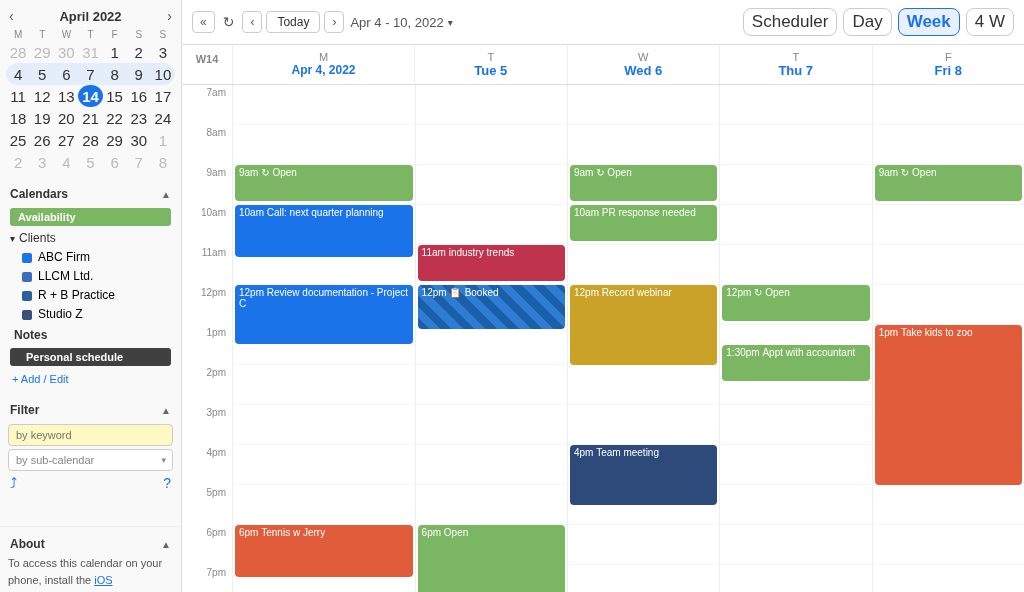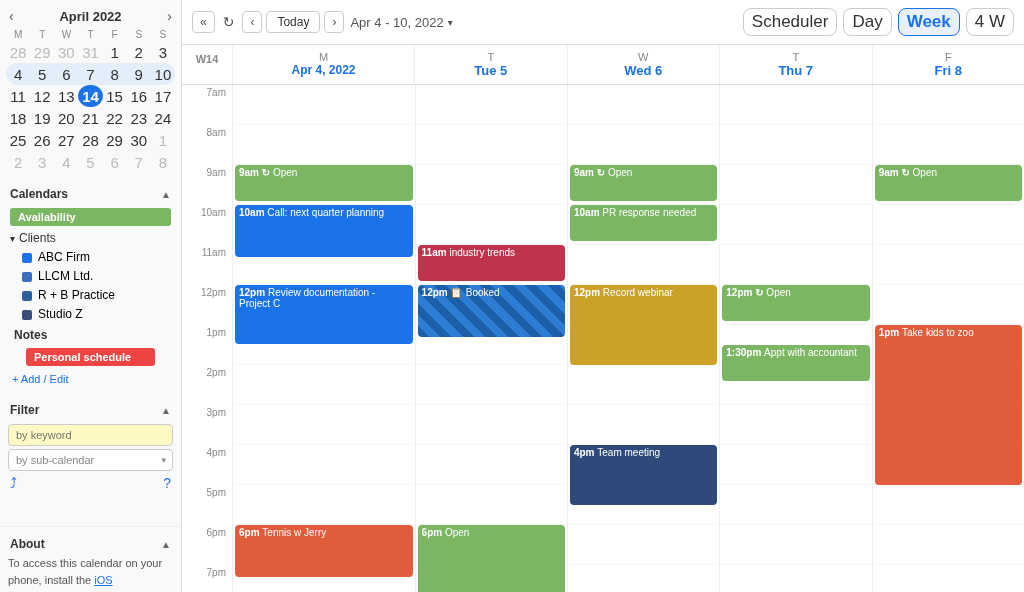--- a/index.html
+++ b/index.html
@@ -37,21 +37,21 @@
 
     .availability-bar { background: #7bb662; color: #fff; font-size: 11px; font-weight: 600; padding: 3px 8px; border-radius: 3px; margin: 3px 2px; cursor: pointer; }
 
     .clients-group { margin: 2px 0; }
     .clients-header { display: flex; align-items: center; font-size: 12px; color: #333; padding: 2px 2px; cursor: pointer; font-weight: 500; }
     .clients-header .arrow { margin-right: 4px; font-size: 10px; }
 
     .sub-cal { padding: 2px 2px 2px 14px; cursor: pointer; font-size: 12px; border-radius: 3px; margin: 1px 0; }
 
     .notes-item { padding: 3px 6px; font-size: 12px; color: #333; cursor: pointer; font-weight: 600; }
-    .personal-bar { background: #ef4444; color: #fff; font-size: 11px; font-weight: 600; padding: 3px 8px; border-radius: 3px; margin: 3px 18px; cursor: pointer; }
+    .personal-bar { background: #404040; color: #fff; font-size: 11px; font-weight: 600; padding: 3px 16px; border-radius: 3px; margin: 3px 2px; cursor: pointer; }
     .add-edit { color: #1a73e8; font-size: 11px; padding: 4px 4px; cursor: pointer; }
 
     
     .filter-section { padding: 4px 8px 8px; }
     .filter-input { width: 100%; border: 1px solid #ccc; border-radius: 4px; padding: 4px 7px; font-size: 11px; color: #888; margin: 3px 0; background: #fef9c3; }
     .filter-select-wrap { position: relative; }
     .filter-select { width: 100%; border: 1px solid #ccc; border-radius: 4px; padding: 4px 7px; font-size: 11px; color: #888; background: #fff; appearance: none; }
     .filter-select-arrow { position: absolute; right: 7px; top: 50%; transform: translateY(-50%); font-size: 9px; color: #888; pointer-events: none; }
     .filter-icons { display: flex; align-items: center; justify-content: space-between; padding: 4px 2px 2px; }
     .filter-icon-btn { color: #1a73e8; font-size: 14px; cursor: pointer; background: none; border: none; }
@@ -100,21 +100,21 @@
       right: 2px;
       border-radius: 4px;
       padding: 2px 4px;
       font-size: 10px;
       font-weight: 600;
       color: #fff;
       overflow: hidden;
       cursor: pointer;
       z-index: 2;
     }
-    .event .ev-time { font-weight: 700; }
+    .event .ev-time { font-weight: 400; }
     .event .ev-title { font-weight: 400; }
 
     
     .event-striped {
       background: repeating-linear-gradient(
         45deg,
         #1a5fa8,
         #1a5fa8 8px,
         #2e7dd4 8px,
         #2e7dd4 16px
@@ -349,21 +349,21 @@
               <div class="day-cell"></div>
               <div class="day-cell"></div>
               <div class="day-cell"></div>
               <div class="day-cell"></div>
               <div class="day-cell"></div>
               <div class="day-cell"></div>
               <div class="day-cell"></div>
               <div class="day-cell"></div>
               <div class="day-cell"></div>
               <div class="event" style="top: 160px; height: 36px; background: rgb(192, 51, 77);"><span class="ev-time">11am</span> <span class="ev-title">industry trends</span></div>
-              <div class="event event-striped" style="top: 200px; height: 52px;"><span class="ev-time">12pm 📋</span> <span class="ev-title">Booked</span></div>
+              <div class="event event-striped" style="top: 200px; height: 44px;"><span class="ev-time">12pm 📋</span> <span class="ev-title">Booked</span></div>
               <div class="event" style="top: 440px; height: 80px; background: rgb(123, 182, 98);"><span class="ev-time">6pm</span> <span class="ev-title">Open</span></div>
             </div>
             <div class="day-col">
               <div class="day-cell"></div>
               <div class="day-cell"></div>
               <div class="day-cell"></div>
               <div class="day-cell"></div>
               <div class="day-cell"></div>
               <div class="day-cell"></div>
               <div class="day-cell"></div>

